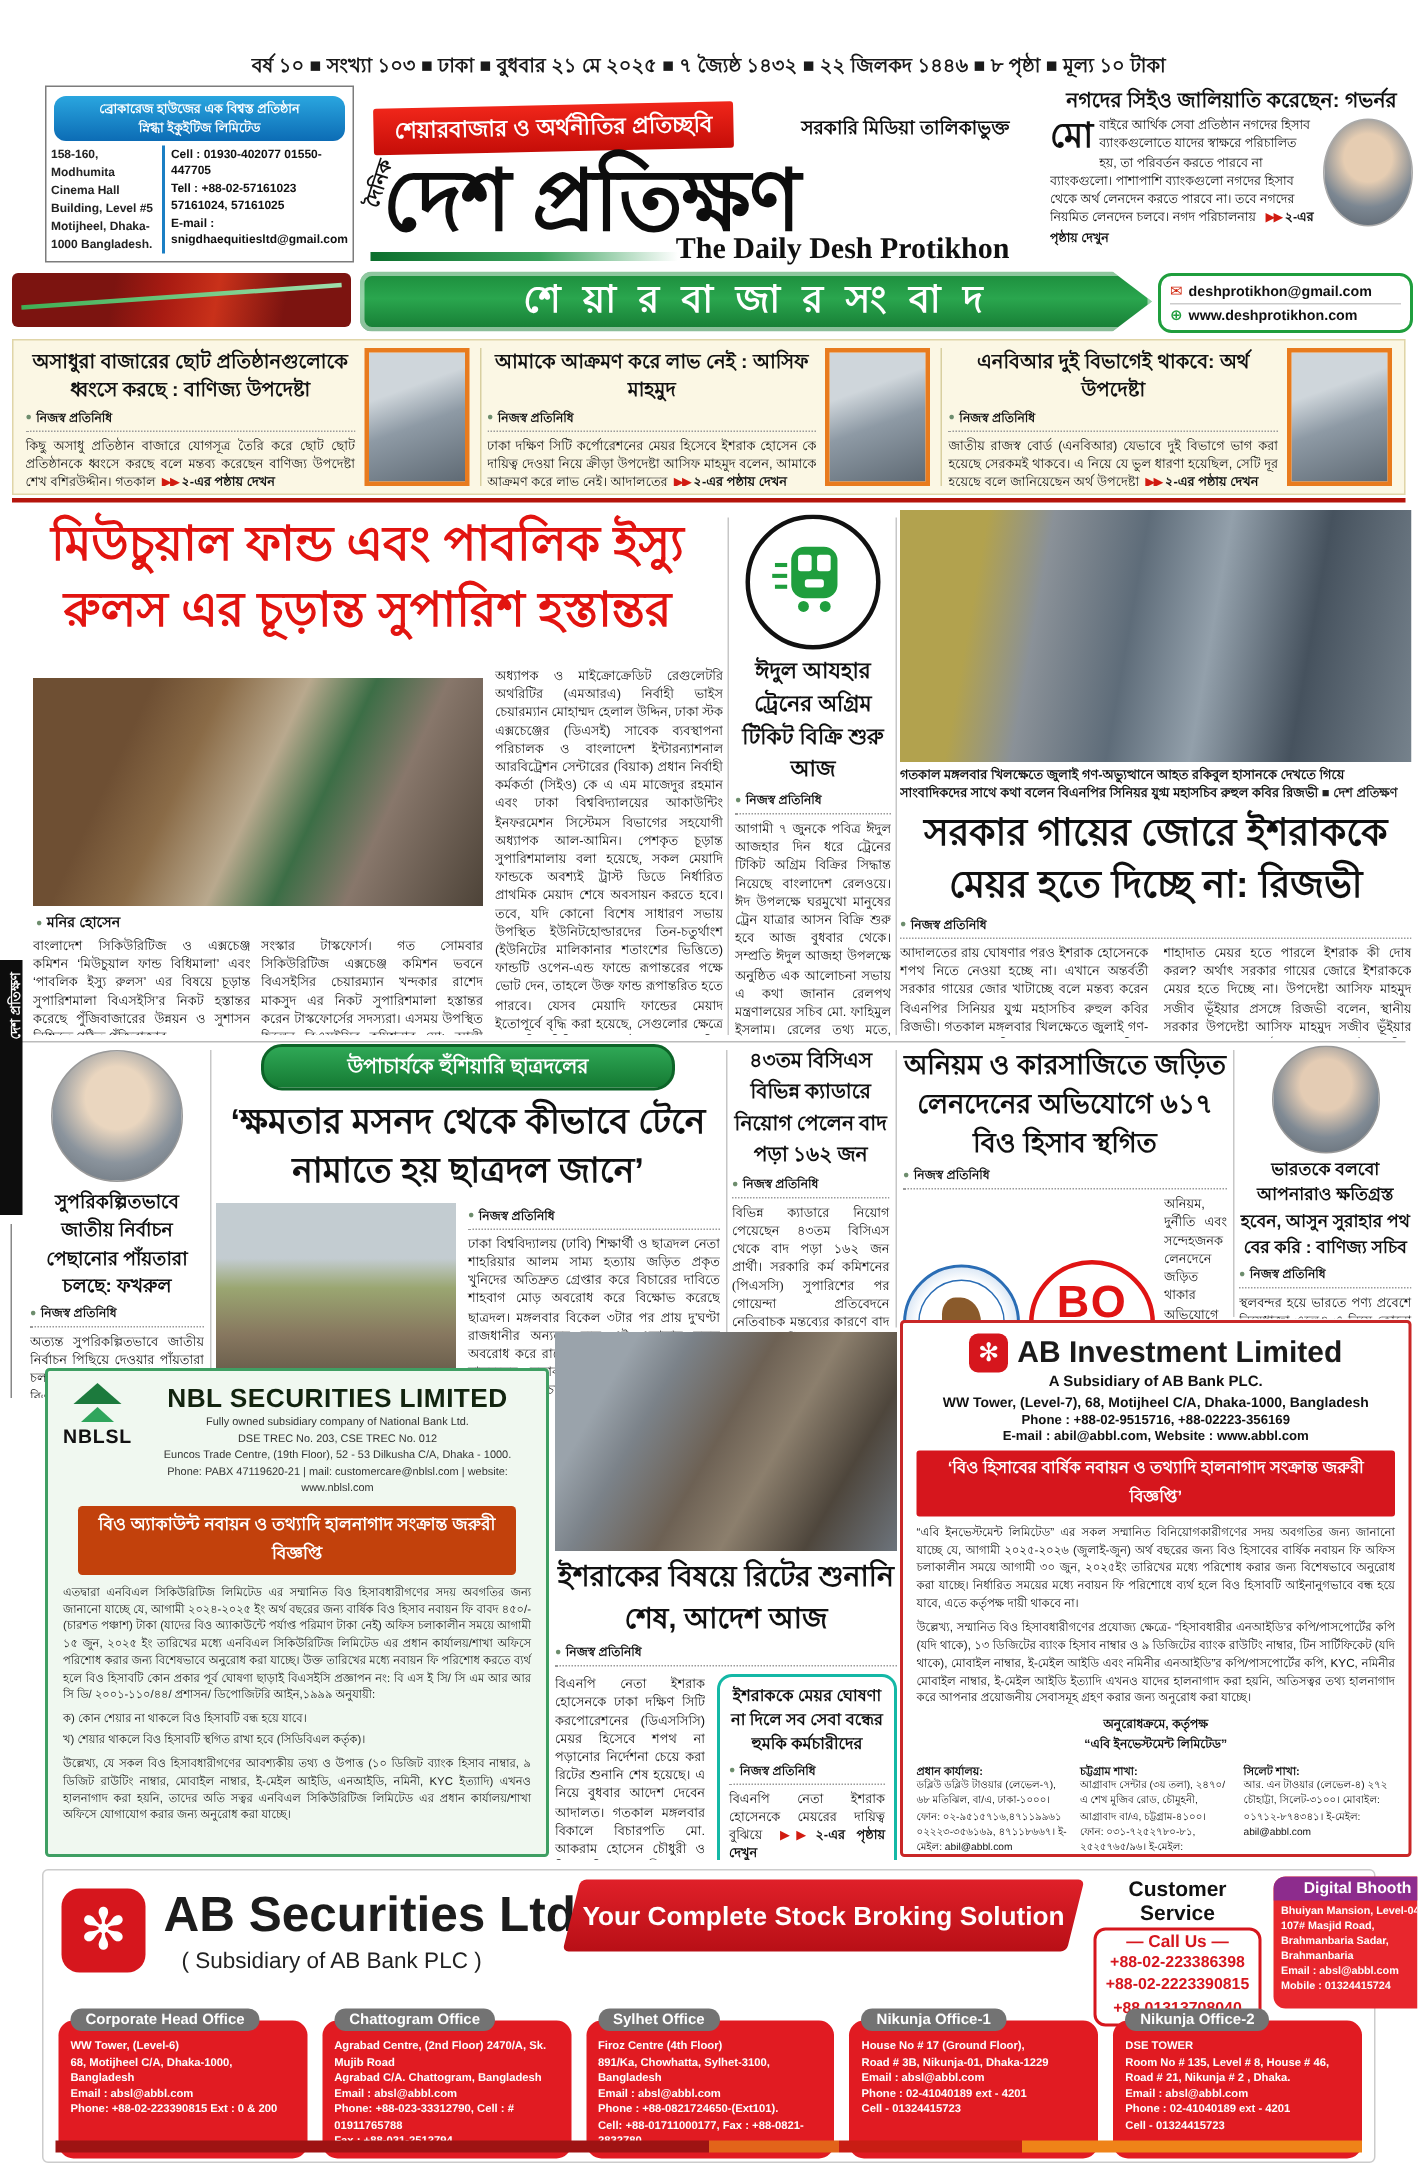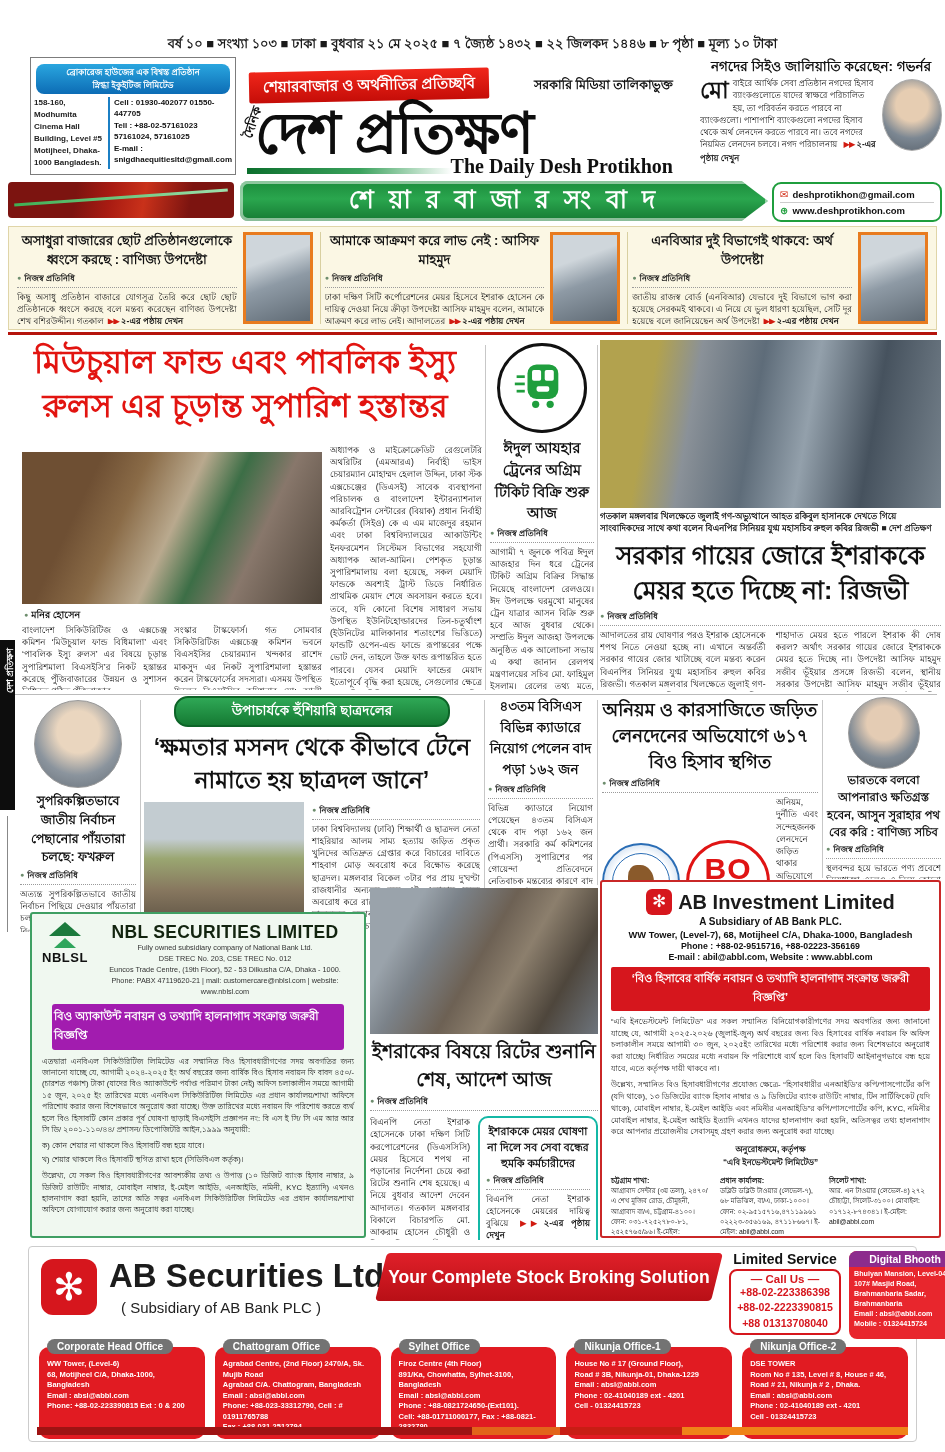--- a/index.html
+++ b/index.html
@@ -154,21 +154,21 @@
   
   .nbl{left:30px;top:912px;width:336px;height:326px;background:#f0f8f0;border:2px solid #3f9f63;border-radius:3px;box-sizing:border-box;padding:8px 10px;}
   .nbl-head{display:flex;gap:8px;align-items:flex-start;}
   .nbl-logo{flex:none;width:46px;text-align:center;}
   .nbl-tri{width:0;height:0;border-left:16px solid transparent;border-right:16px solid transparent;border-bottom:14px solid #1c7a3d;margin:0 auto;}
   .nbl-tri2{width:0;height:0;border-left:11px solid transparent;border-right:11px solid transparent;border-bottom:10px solid #2fa55c;margin:2px auto 0;}
   .nbl-brand{font-weight:bold;font-size:13px;margin-top:2px;letter-spacing:.5px;}
   .nbl-right{flex:1;text-align:center;}
   .nbl-name{font-weight:bold;font-size:17.5px;color:#12240f;letter-spacing:.3px;}
   .nbl-sub{font-size:7.3px;color:#333;line-height:1.5;}
-  .nbl-notice{margin:6px 10px;background:#a21caf;color:#fff;font-weight:bold;font-size:11.5px;text-align:left;border-radius:3px;padding:4px 2px;}
+  .nbl-notice{margin:6px 10px;background:#c2410c;color:#fff;font-weight:bold;font-size:11.5px;text-align:center;border-radius:3px;padding:4px 2px;}
   .nbl-body{font-size:7.6px;line-height:1.5;color:#1c1c1c;}
   .nbl-body p{margin:0 0 5px;}
   .nbl-sign{text-align:right;font-size:7.4px;font-weight:bold;line-height:1.6;margin-top:6px;color:#123;}
 
   
   .crowdphoto{left:370px;top:888px;width:228px;height:146px;position:absolute;
       background:linear-gradient(120deg,#9aa3ab 0 18%,#7b8289 30%,#6d6154 48%,#8c7f6d 62%,#4e463c 80%,#6d747c);}
   .writ{left:370px;top:1038px;width:228px;height:202px;}
   .writ-hl{font-weight:bold;font-size:19px;text-align:center;line-height:1.45;}
   .writ-row{display:flex;gap:8px;margin-top:5px;}
@@ -476,43 +476,43 @@
     <div class="abil-body j">
       <p>“এবি ইনভেস্টমেন্ট লিমিটেড” এর সকল সম্মানিত বিনিয়োগকারীগণের সদয় অবগতির জন্য জানানো যাচ্ছে যে, আগামী ২০২৫-২০২৬ (জুলাই-জুন) অর্থ বছরের জন্য বিও হিসাবের বার্ষিক নবায়ন ফি অফিস চলাকালীন সময়ে আগামী ৩০ জুন, ২০২৫ইং তারিখের মধ্যে পরিশোধ করার জন্য বিশেষভাবে অনুরোধ করা যাচ্ছে। নির্ধারিত সময়ের মধ্যে নবায়ন ফি পরিশোধে ব্যর্থ হলে বিও হিসাবটি আইনানুগভাবে বন্ধ হয়ে যাবে, এতে কর্তৃপক্ষ দায়ী থাকবে না।</p>
       <p>উল্লেখ্য, সম্মানিত বিও হিসাবধারীগণের প্রযোজ্য ক্ষেত্রে- “হিসাবধারীর এনআইডি’র কপি/পাসপোর্টের কপি (যদি থাকে), ১৩ ডিজিটের ব্যাংক হিসাব নাম্বার ও ৯ ডিজিটের ব্যাংক রাউটিং নাম্বার, টিন সার্টিফিকেট (যদি থাকে), মোবাইল নাম্বার, ই-মেইল আইডি এবং নমিনীর এনআইডি”র কপি/পাসপোর্টের কপি, KYC, নমিনীর মোবাইল নাম্বার, ই-মেইল আইডি ইত্যাদি এখনও যাদের হালনাগাদ করা হয়নি, অতিসত্বর তথ্য হালনাগাদ করে আপনার প্রয়োজনীয় সেবাসমূহ গ্রহণ করার জন্য অনুরোধ করা যাচ্ছে।</p>
     </div>
     <div class="abil-sign">
       <div>অনুরোধক্রমে, কর্তৃপক্ষ</div>
       <div>“এবি ইনভেস্টমেন্ট লিমিটেড”</div>
     </div>
     <div class="abil-offices">
       <div>
+        <div class="ot">প্রধান কার্যালয়:</div>
+        <div>ডব্লিউ ডব্লিউ টাওয়ার (লেভেল-৭), ৬৮ মতিঝিল, বা/এ, ঢাকা-১০০০। ফোন: ০২-৯৫১৫৭১৬,৪৭১১৯৯৬১ ০২২২৩-৩৫৬১৬৯, ৪৭১১৮৬৬৭। ই-মেইল: abil@abbl.com</div>
+      </div>
+      <div>
         <div class="ot">চট্টগ্রাম শাখা:</div>
         <div>আগ্রাবাদ সেন্টার (৩য় তলা), ২৪৭০/এ শেখ মুজিব রোড, চৌমুহনী, আগ্রাবাদ বা/এ, চট্টগ্রাম-৪১০০। ফোন: ০৩১-৭২৫২৭৮০-৮১, ২৫২৫৭৬৫/৯৬। ই-মেইল: abil@abbl.com</div>
-      </div>
-      <div>
-        <div class="ot">প্রধান কার্যালয়:</div>
-        <div>ডব্লিউ ডব্লিউ টাওয়ার (লেভেল-৭), ৬৮ মতিঝিল, বা/এ, ঢাকা-১০০০। ফোন: ০২-৯৫১৫৭১৬,৪৭১১৯৯৬১ ০২২২৩-৩৫৬১৬৯, ৪৭১১৮৬৬৭। ই-মেইল: abil@abbl.com</div>
       </div>
       <div>
         <div class="ot">সিলেট শাখা:</div>
         <div>আর. এন টাওয়ার (লেভেল-৪) ২৭২ চৌহাট্টা, সিলেট-৩১০০। মোবাইল: ০১৭১২-৮৭৪৩৪১। ই-মেইল: abil@abbl.com</div>
       </div>
     </div>
   </div>
 
   <div class="abs absl">
     <div class="absl-logo">✻</div>
     <div class="absl-name">AB Securities Ltd.</div>
     <div class="absl-sub">( Subsidiary of AB Bank PLC )</div>
     <div class="absl-ribb abs absl-ribbon">
         <span>Your Complete Stock Broking Solution</span>
       </div>
     <div class="absl-cs">
-      <div class="cst">Limited Service</div>
+      <div class="cst">Customer Service</div>
       <div class="absl-callbox">
         <div class="cu">— Call Us —</div>
         <div class="ph">+88-02-223386398</div>
         <div class="ph">+88-02-2223390815</div>
         <div class="ph">+88 01313708040</div>
       </div>
     </div>
     <div class="absl-db">
       <div class="dbt">Digital Bhooth</div>
       <div class="dbb">

